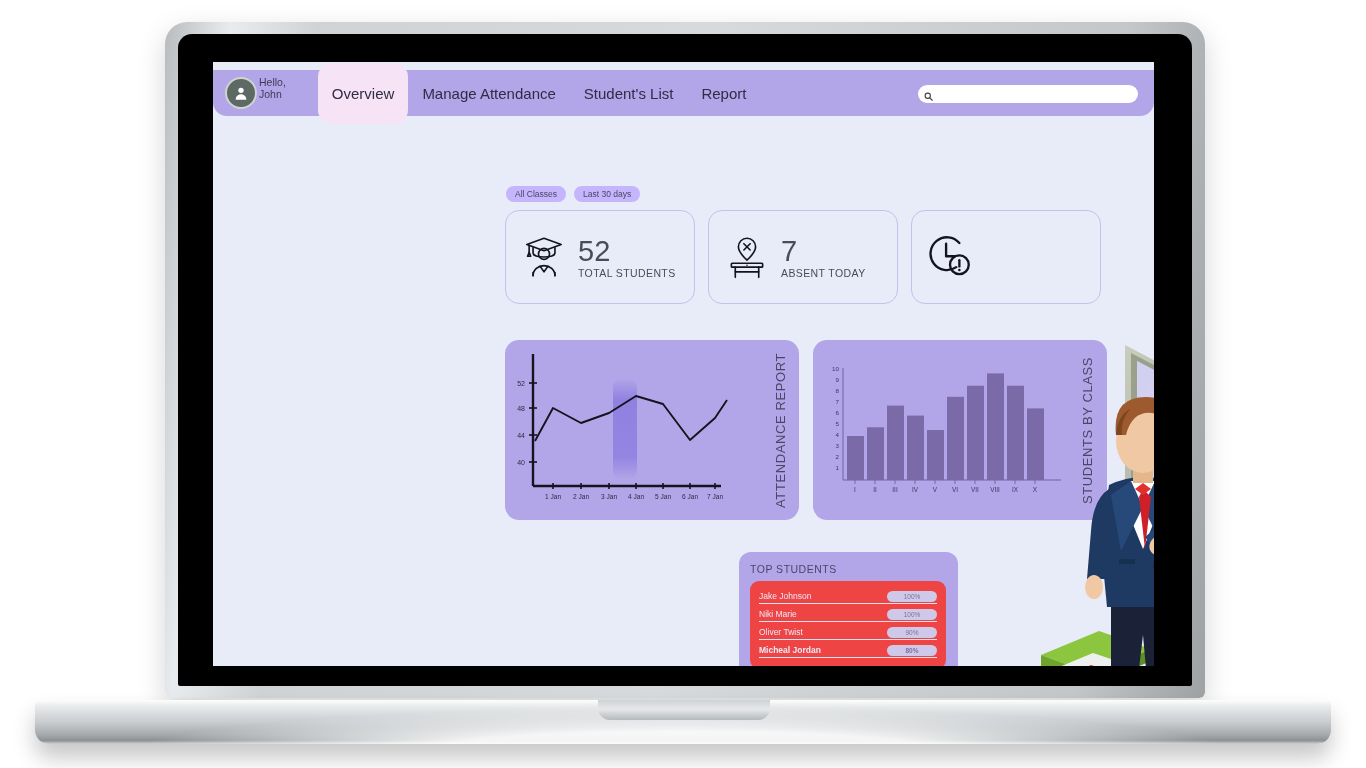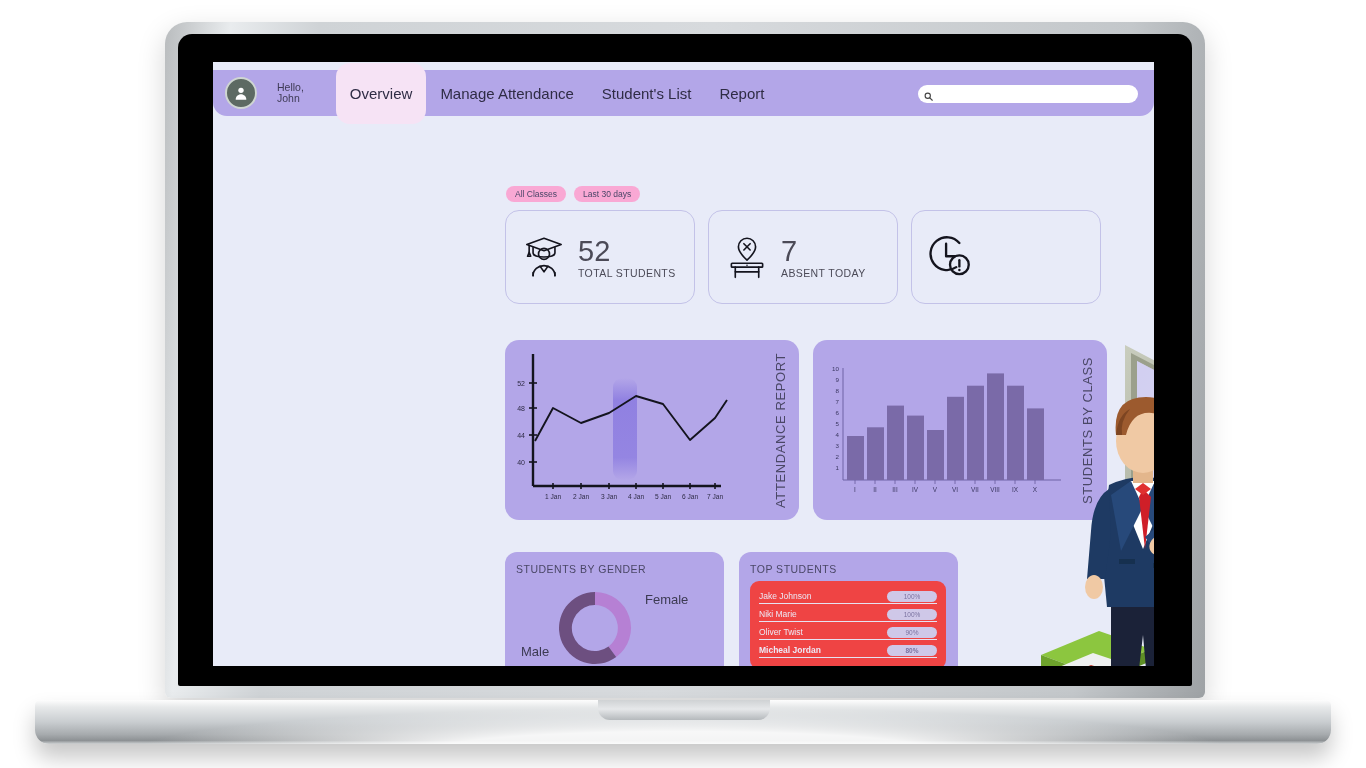--- a/index.html
+++ b/index.html
@@ -41,21 +41,21 @@
     background:linear-gradient(180deg,#cfd2d4 0%,#e6e8ea 45%,#b5b9bc 100%);
     border-radius:0 0 12px 12px;
   }
 
   
   .topnav{
     position:absolute;left:0;top:8px;width:941px;height:46px;
     background:#b3a6e8;border-radius:0 0 14px 14px;
     display:flex;align-items:center;
   }
-  .user-chip{display:flex;align-items:center;gap:20px;margin-left:12px;}
+  .user-chip{display:flex;gap:2px;margin-left:12px;}
   .avatar-circle{
     width:28px;height:28px;border-radius:50%;
     background:#5d6a63;border:2px solid #cfd6d2;
     display:flex;align-items:center;justify-content:center;flex:none;
   }
   .avatar-circle svg{display:block;}
   .hello-text{font-size:10.5px;color:#3e3a55;line-height:11.5px;white-space:pre-line;}
 
   .nav-links{display:flex;align-items:center;gap:0;margin-left:32px;}
   .nav-item{
@@ -68,21 +68,21 @@
   .search-box{
     width:192px;height:18px;background:#ffffff;border:none;border-radius:10px;
     padding:0 8px 0 20px;font-size:9px;color:#333;outline:none;
     font-family:"Liberation Sans",sans-serif;
   }
   .search-icon{position:absolute;left:6px;top:4px;pointer-events:none;}
 
   
   .filters{position:absolute;left:293px;top:124px;display:flex;gap:8px;}
   .pill{
-    background:#f9a8d4;color:#4a4668;font-size:8.5px;
+    background:#c4b5fd;color:#4a4668;font-size:8.5px;
     padding:3px 9px;border-radius:9px;cursor:pointer;white-space:nowrap;
   }
 
   
   .stats-row{position:absolute;left:292px;top:148px;display:flex;gap:13px;}
   .stat-card{
     width:190px;height:94px;border-radius:14px;
     background:#e8ebf8;border:1px solid #c3c2e8;
     display:flex;align-items:center;gap:8px;padding:0 12px;box-sizing:border-box;
     cursor:pointer;
@@ -351,36 +351,20 @@
           <text x="182" y="152">VIII</text>
           <text x="202" y="152">IX</text>
           <text x="222" y="152">X</text>
         </g>
       </svg>
       <div class="vtitle">
         <span>STUDENTS BY CLASS</span>
       </div>
     </div>
 
-    <div id="gender-card">
-      <div class="card-title">STUDENTS BY GENDER</div>
-
-      <svg width="219" height="100" viewBox="0 0 219 100" style="position:absolute;left:0;top:26px;">
-
-        <g transform="translate(90,50)">
-
-          <path d="M 0 -36 A 36 36 0 0 1 21.2 29.1 L 13.5 18.5 A 23 23 0 0 0 0 -23 Z" fill="#b680d4"></path>
-
-          <path d="M 21.2 29.1 A 36 36 0 1 1 0 -36 L 0 -23 A 23 23 0 1 0 13.5 18.5 Z" fill="#6d4f80"></path>
-        </g>
-      </svg>
-
-      <div class="donut-label" style="left:140px;top:40px;">Female</div>
-      <div class="donut-label" style="left:16px;top:92px;">Male</div>
-    </div>
 
     <div id="top-students-card">
       <div class="card-title">TOP STUDENTS</div>
 
       <div class="students-panel">
         <div class="student-row" style="top:8px;">
           <span class="student-name">Jake Johnson</span>
           <span class="pct-badge">100%</span>
         </div>
         <div class="student-row" style="top:26px;gap:6px;">

